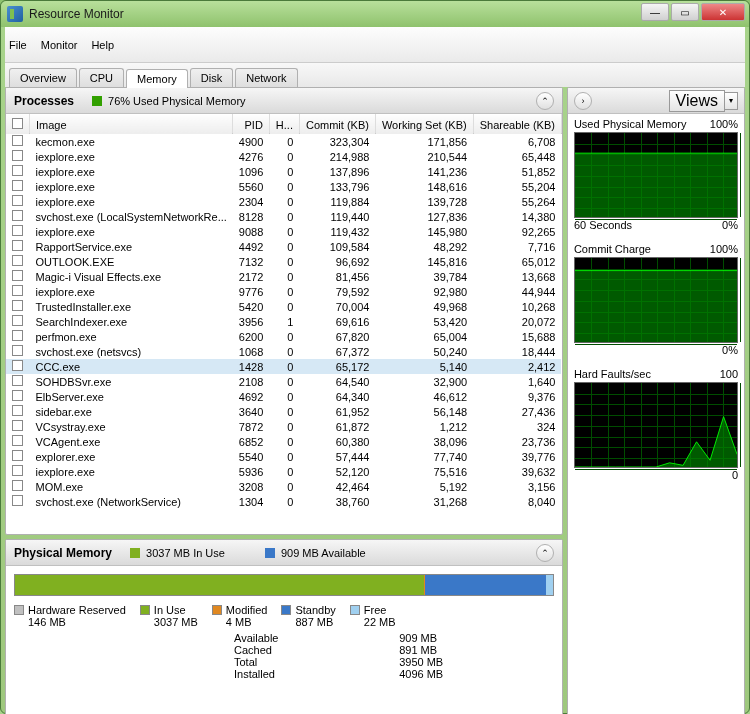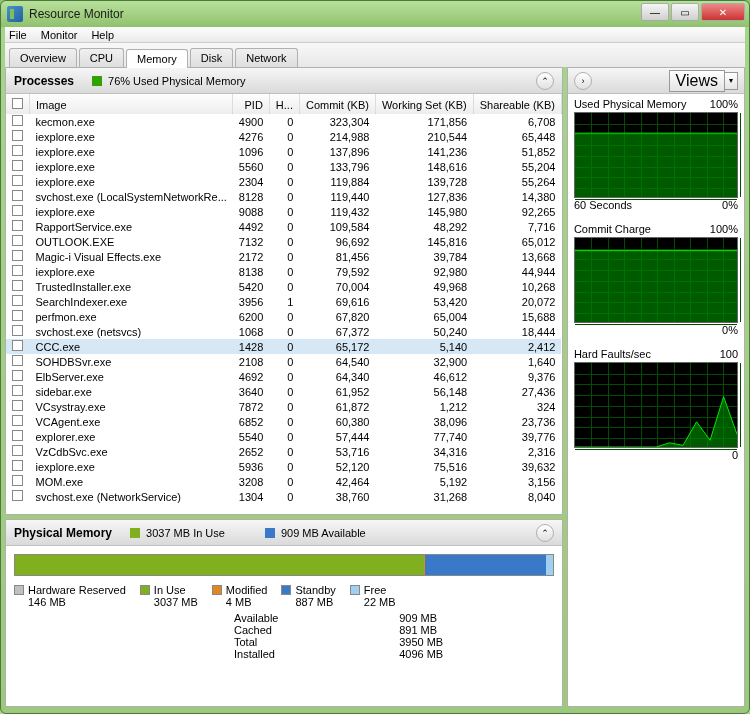--- a/index.html
+++ b/index.html
@@ -6,21 +6,21 @@
   body { background: linear-gradient(to bottom, #8ec26f 0%, #a8d48b 100%); width: 750px; height: 714px; overflow: hidden; }
   .window { width: 750px; height: 714px; border: 1px solid #4a7a3a; border-radius: 6px; background: linear-gradient(to bottom, #a8d48b 0%, #9ec87d 100%); position: relative; }
   .titlebar { height: 26px; display: flex; align-items: center; padding: 0 6px; background: linear-gradient(to bottom, #b8e09b 0%, #8fc26d 100%); border-radius: 6px 6px 0 0; }
   .titlebar-icon { width: 16px; height: 16px; background: linear-gradient(135deg,#4a90d0,#2060a0); border-radius: 2px; margin-right: 6px; position:relative; }
   .titlebar-icon::after{content:"";position:absolute;left:3px;top:3px;width:4px;height:10px;background:#7fc050;}
   .titlebar-text { font-size: 12px; color: #1a1a1a; flex: 1; }
   .winbtns { display: flex; gap: 2px; position:absolute; right:4px; top:2px; }
   .winbtn { width: 28px; height: 18px; border: 1px solid #aaa; border-radius: 2px; font-size: 10px; display:flex; align-items:center; justify-content:center; }
   .winbtn.min,.winbtn.max { background: linear-gradient(to bottom,#f5f5f5,#d0d0d0); }
   .winbtn.close { background: linear-gradient(to bottom,#e88,#c33); width:44px; color:#fff; }
-  .menubar { height: 16px; background: linear-gradient(to bottom,#fdfdfd,#eaeaea); border-bottom: 1px solid #ccc; display:flex; align-items:center; padding: 0 4px; font-size: 11px; margin: 0 4px; }
+  .menubar { height: 36px; background: linear-gradient(to bottom,#fdfdfd,#eaeaea); border-bottom: 1px solid #ccc; display:flex; align-items:center; padding: 0 4px; font-size: 11px; margin: 0 4px; }
   .menubar span { margin-right: 14px; cursor: default; }
   .tabstrip { height: 24px; background: linear-gradient(to bottom,#f8f8f8,#e8e8e8); display:flex; align-items:flex-end; padding: 2px 4px 0; font-size: 11px; margin: 0 4px; }
   .tab { padding: 3px 10px; border: 1px solid #b0b0b0; border-bottom: none; margin-right: 2px; background: linear-gradient(to bottom,#f0f0f0,#dedede); border-radius: 3px 3px 0 0; cursor:default; }
   .tab.active { background: #fff; position:relative; top:1px; }
   .content { display:flex; margin: 0 4px 4px 4px; height: calc(714px - 26px - 20px - 24px - 4px); gap: 4px; }
   .left-col { flex:1; display:flex; flex-direction:column; gap:4px; }
   .right-col { width: 214px; display:flex; flex-direction:column; }
   .panel { border: 1px solid #b0b0b0; background: #fff; border-radius: 2px; overflow:hidden; display:flex; flex-direction:column; }
   .panel-head { height: 26px; background: linear-gradient(to bottom,#f6f6f6,#dadada); border-bottom: 1px solid #c0c0c0; display:flex; align-items:center; padding: 0 8px; font-size: 11px; }
   .panel-head b { font-size: 12px; margin-right: 18px; }
@@ -191,21 +191,21 @@
                   <td>Magic-i Visual Effects.exe</td>
                   <td class="num">2172</td>
                   <td class="num">0</td>
                   <td class="num">81,456</td>
                   <td class="num">39,784</td>
                   <td class="num">13,668</td>
                 </tr>
                 <tr>
                   <td><span class="cb"></span></td>
                   <td>iexplore.exe</td>
-                  <td class="num">8138</td>
+                  <td class="num">9776</td>
                   <td class="num">0</td>
                   <td class="num">79,592</td>
                   <td class="num">92,980</td>
                   <td class="num">44,944</td>
                 </tr>
                 <tr>
                   <td><span class="cb"></span></td>
                   <td>TrustedInstaller.exe</td>
                   <td class="num">5420</td>
                   <td class="num">0</td>
@@ -295,29 +295,20 @@
                   <td class="num">23,736</td>
                 </tr>
                 <tr>
                   <td><span class="cb"></span></td>
                   <td>explorer.exe</td>
                   <td class="num">5540</td>
                   <td class="num">0</td>
                   <td class="num">57,444</td>
                   <td class="num">77,740</td>
                   <td class="num">39,776</td>
-                </tr>
-                <tr>
-                  <td><span class="cb"></span></td>
-                  <td>VzCdbSvc.exe</td>
-                  <td class="num">2652</td>
-                  <td class="num">0</td>
-                  <td class="num">53,716</td>
-                  <td class="num">34,316</td>
-                  <td class="num">2,316</td>
                 </tr>
                 <tr>
                   <td><span class="cb"></span></td>
                   <td>iexplore.exe</td>
                   <td class="num">5936</td>
                   <td class="num">0</td>
                   <td class="num">52,120</td>
                   <td class="num">75,516</td>
                   <td class="num">39,632</td>
                 </tr>

